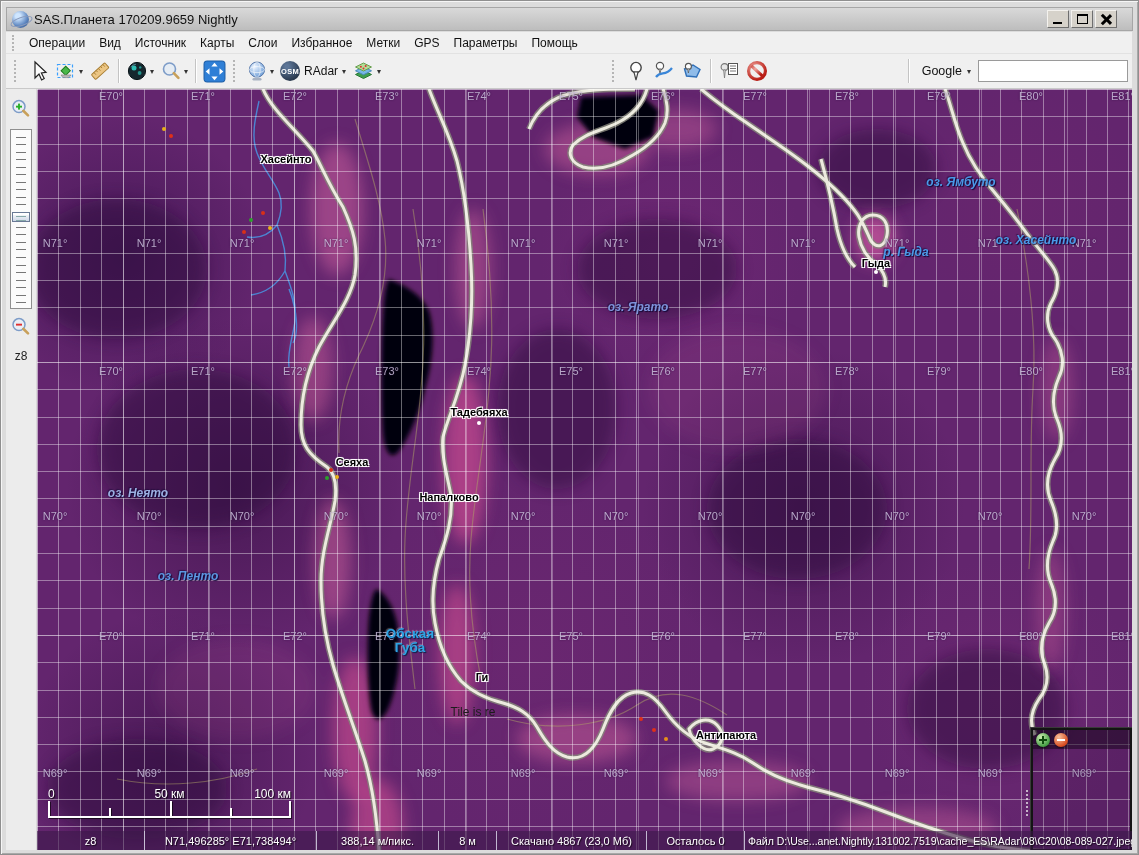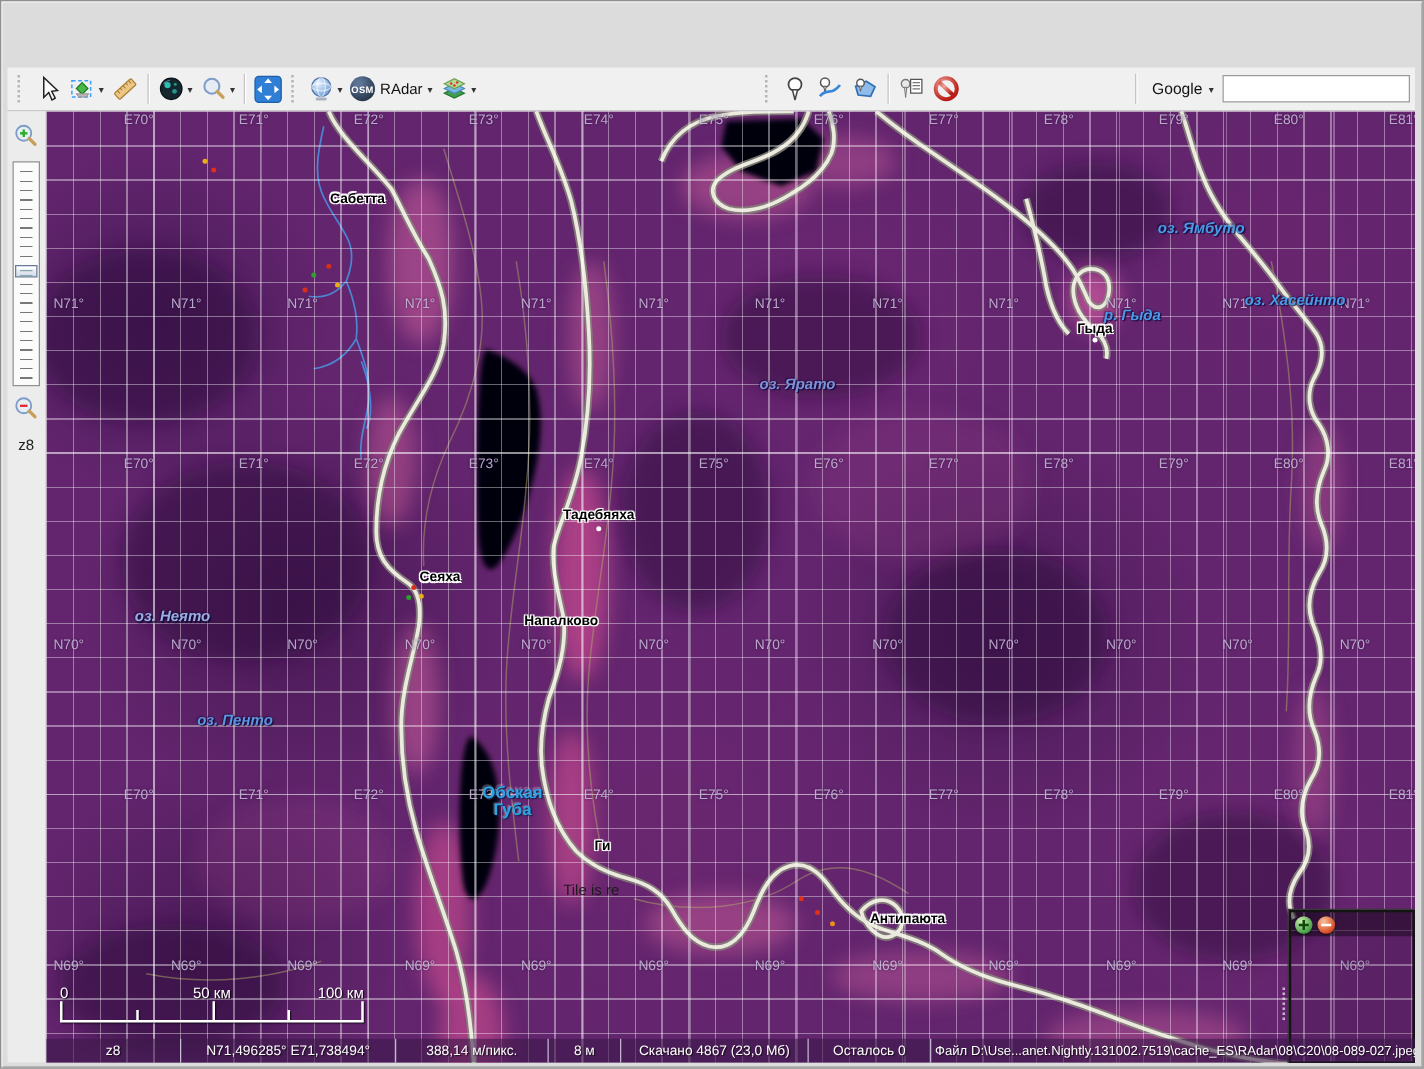--- a/index.html
+++ b/index.html
@@ -151,21 +151,49 @@
   .sb-cell:nth-child(4){ width:58px;  }
   .sb-cell:nth-child(5){ width:150px; }
   .sb-cell:nth-child(6){ width:98px;  }
   .sb-cell:nth-child(7){ flex:1; border-right:none; justify-content:flex-start; font-size:10.5px; }
 </style>
 </head>
 <body>
 
 <div class="window">
 
-
+  <div class="titlebar">
+    <div class="app-icon"></div>
+    <div class="title-text">SAS.Планета 170209.9659 Nightly</div>
+    <div class="win-buttons">
+      <div class="winbtn">
+          <div class="glyph-min"></div>
+        </div>
+      <div class="winbtn">
+          <div class="glyph-max"></div>
+        </div>
+      <div class="winbtn">
+          <div class="glyph-close"></div>
+        </div>
+    </div>
+  </div>
+
+  <div class="menubar">
+    <div class="menu-grip"></div>
+  <span class="menu-item">Операции</span>
+      <span class="menu-item">Вид</span>
+      <span class="menu-item">Источник</span>
+      <span class="menu-item">Карты</span>
+      <span class="menu-item">Слои</span>
+      <span class="menu-item">Избранное</span>
+      <span class="menu-item">Метки</span>
+      <span class="menu-item">GPS</span>
+      <span class="menu-item">Параметры</span>
+      <span class="menu-item">Помощь</span>
+    </div>
 
   <div class="toolbar">
     <div class="tb-grip"></div>
 
     <div class="tb-btn">
       <svg width="22" height="22" viewBox="0 0 22 22">
         <path d="M8 2 L8 18 L12 14 L14.6 20 L17.2 18.6 L14.4 13 L19 12.4 Z" fill="#fcfcfc" stroke="#222" stroke-width="1.2"></path>
       </svg>
     </div>
     <div class="tb-btn">
@@ -495,21 +523,21 @@
           <span class="map-label lbl-grat" style="left: 442px; top: 547px;">E74°</span>
           <span class="map-label lbl-grat" style="left: 534px; top: 547px;">E75°</span>
           <span class="map-label lbl-grat" style="left: 626px; top: 547px;">E76°</span>
           <span class="map-label lbl-grat" style="left: 718px; top: 547px;">E77°</span>
           <span class="map-label lbl-grat" style="left: 810px; top: 547px;">E78°</span>
           <span class="map-label lbl-grat" style="left: 902px; top: 547px;">E79°</span>
           <span class="map-label lbl-grat" style="left: 994px; top: 547px;">E80°</span>
           <span class="map-label lbl-grat" style="left: 1086px; top: 547px;">E81°</span>
         </div>
       <div id="labels">
-          <span class="map-label lbl-set" style="left: 249px; top: 70px;">Сабетта</span>
+          <span class="map-label lbl-set" style="left: 249px; top: 70px;">Хасейнто</span>
           <span class="map-label lbl-set" style="left: 442px; top: 323px;">Тадебяяха</span>
           <span class="map-label lbl-set" style="left: 299px; top: 373px; padding-left: 32px;">Сеяха</span>
           <span class="map-label lbl-set" style="left: 412px; top: 408px;">Напалково</span>
           <span class="map-label lbl-set" style="left: 689px; top: 646px;">Антипаюта</span>
           <span class="map-label lbl-set" style="left: 839px; top: 174px;">Гыда</span>
           <span class="map-label lbl-set" style="left: 445px; top: 588px;">Ги</span>
           <span class="map-label lbl-water" style="left: 101px; top: 404px; color: rgb(155, 176, 226);">оз. Неято</span>
           <span class="map-label lbl-water" style="left: 151px; top: 487px; color: rgb(91, 150, 224);">оз. Пенто</span>
           <span class="map-label lbl-water" style="left: 601px; top: 218px; color: rgb(125, 146, 218);">оз. Ярато</span>
           <span class="map-label lbl-water" style="left: 924px; top: 93px; color: rgb(74, 154, 232);">оз. Ямбуто</span>

